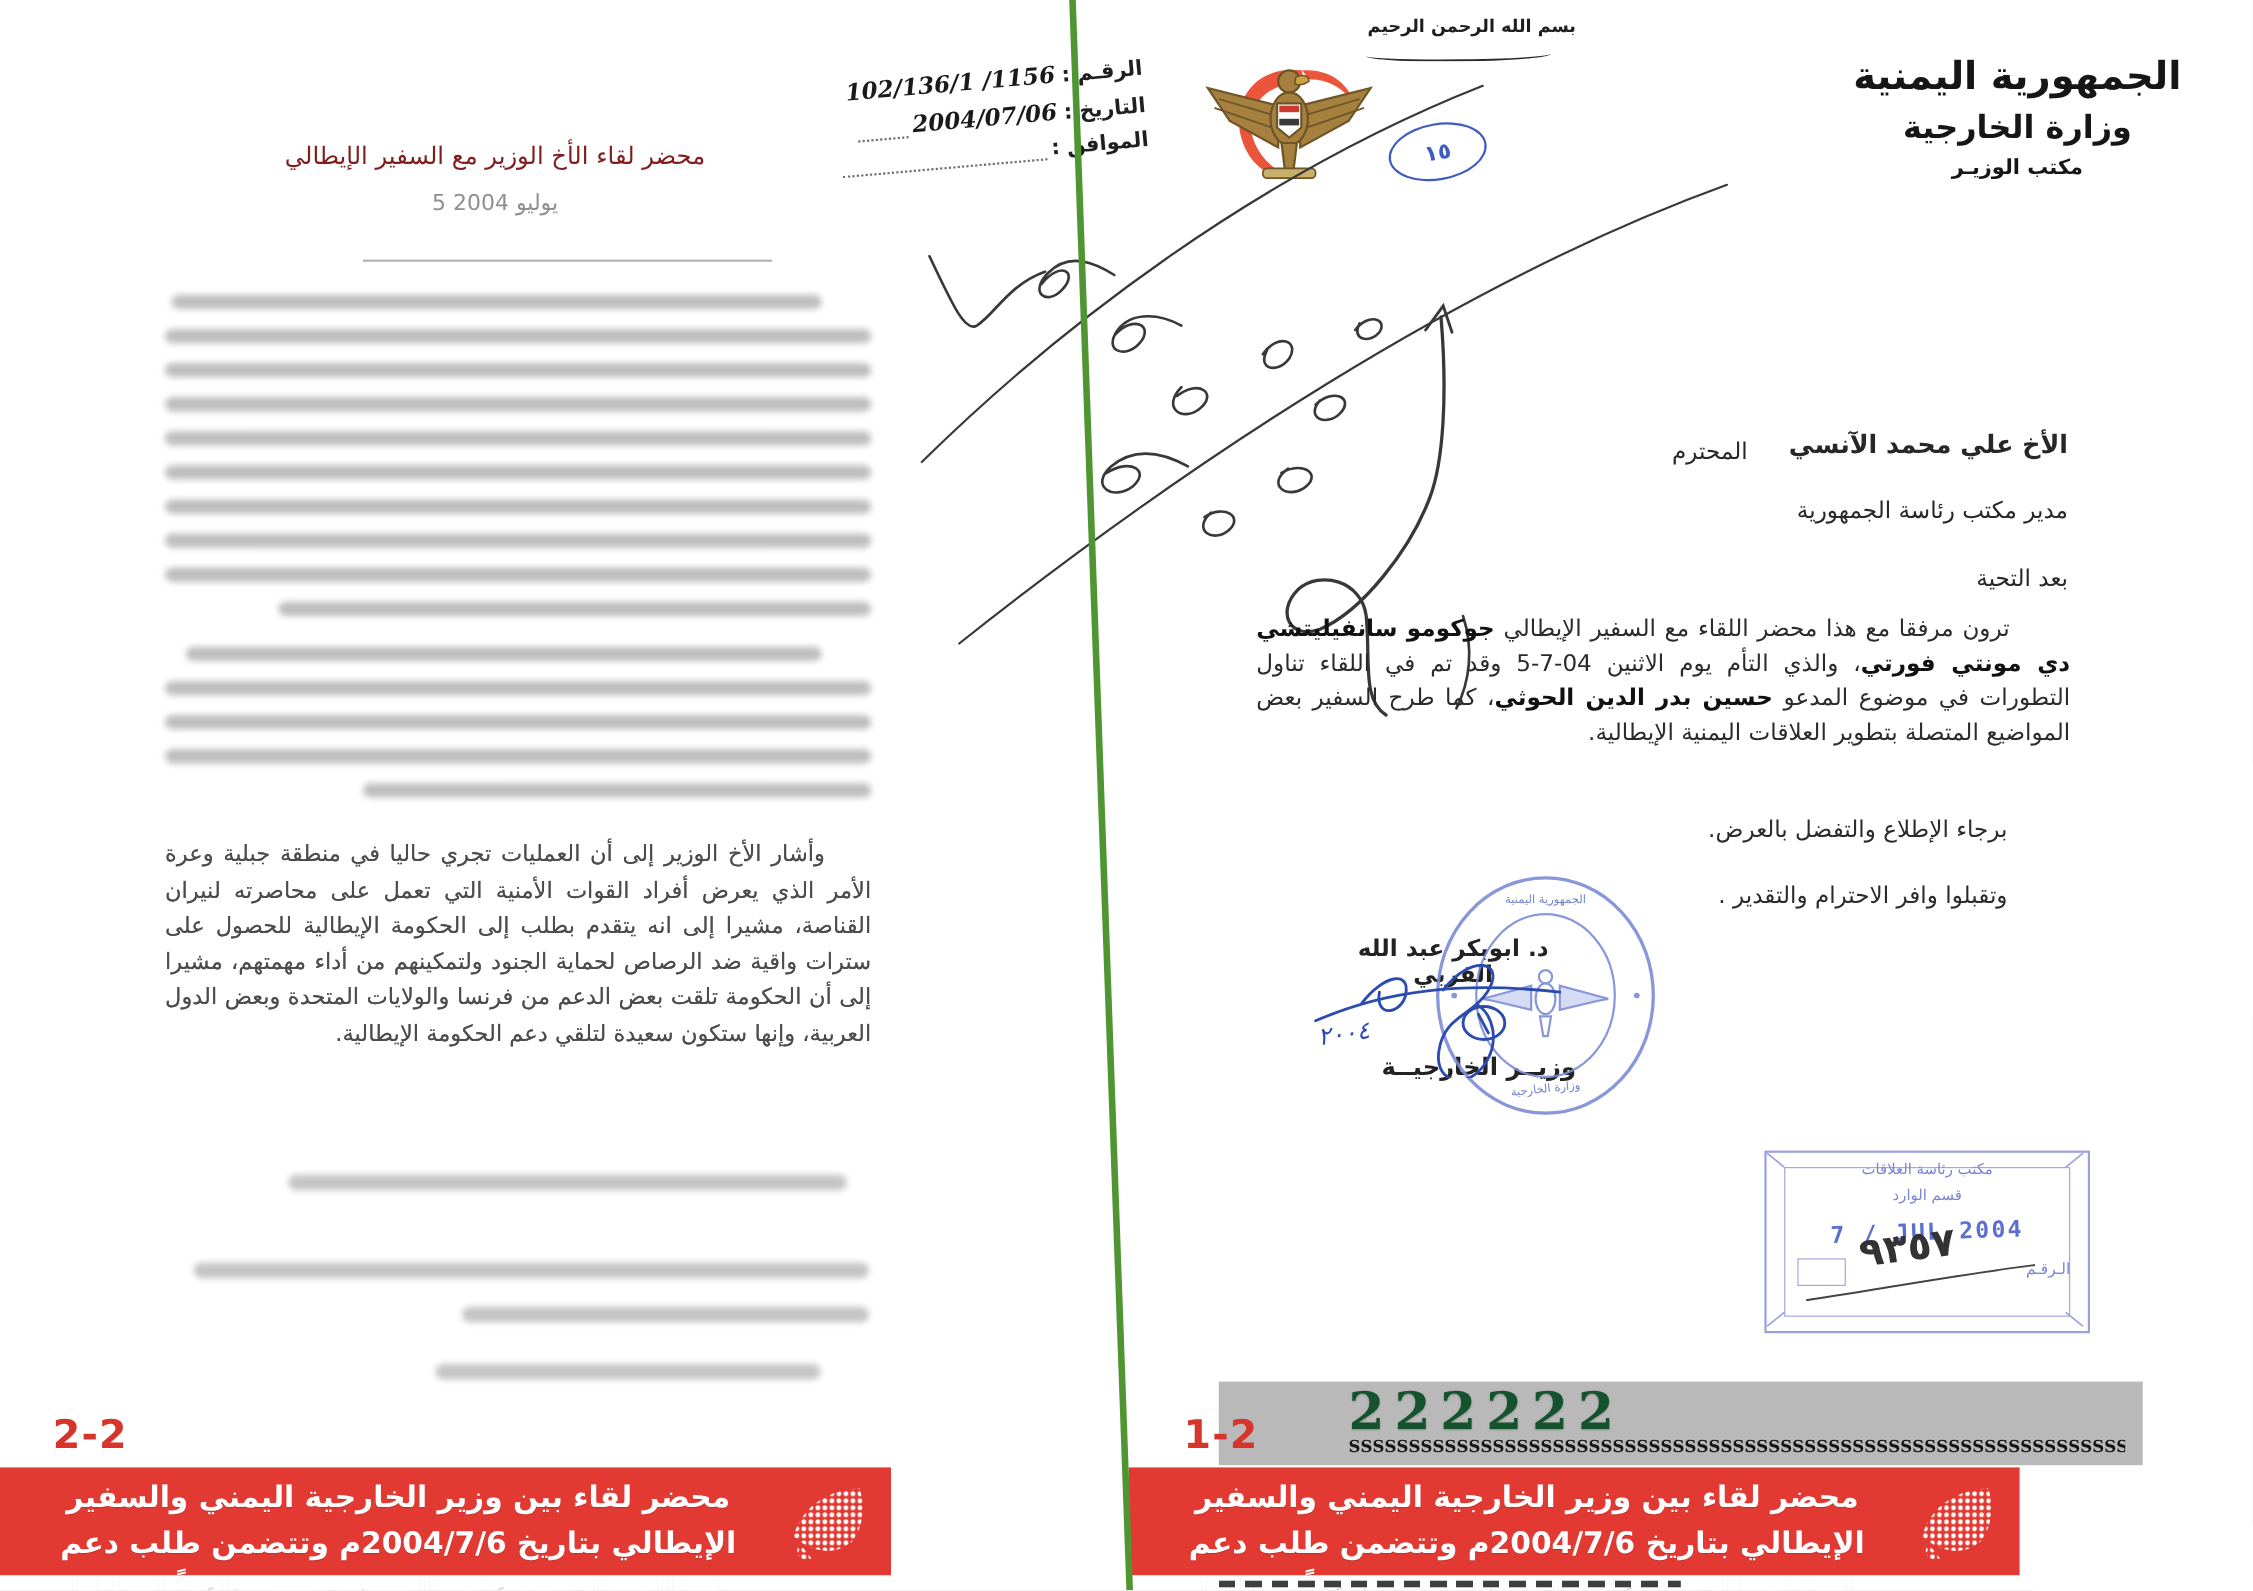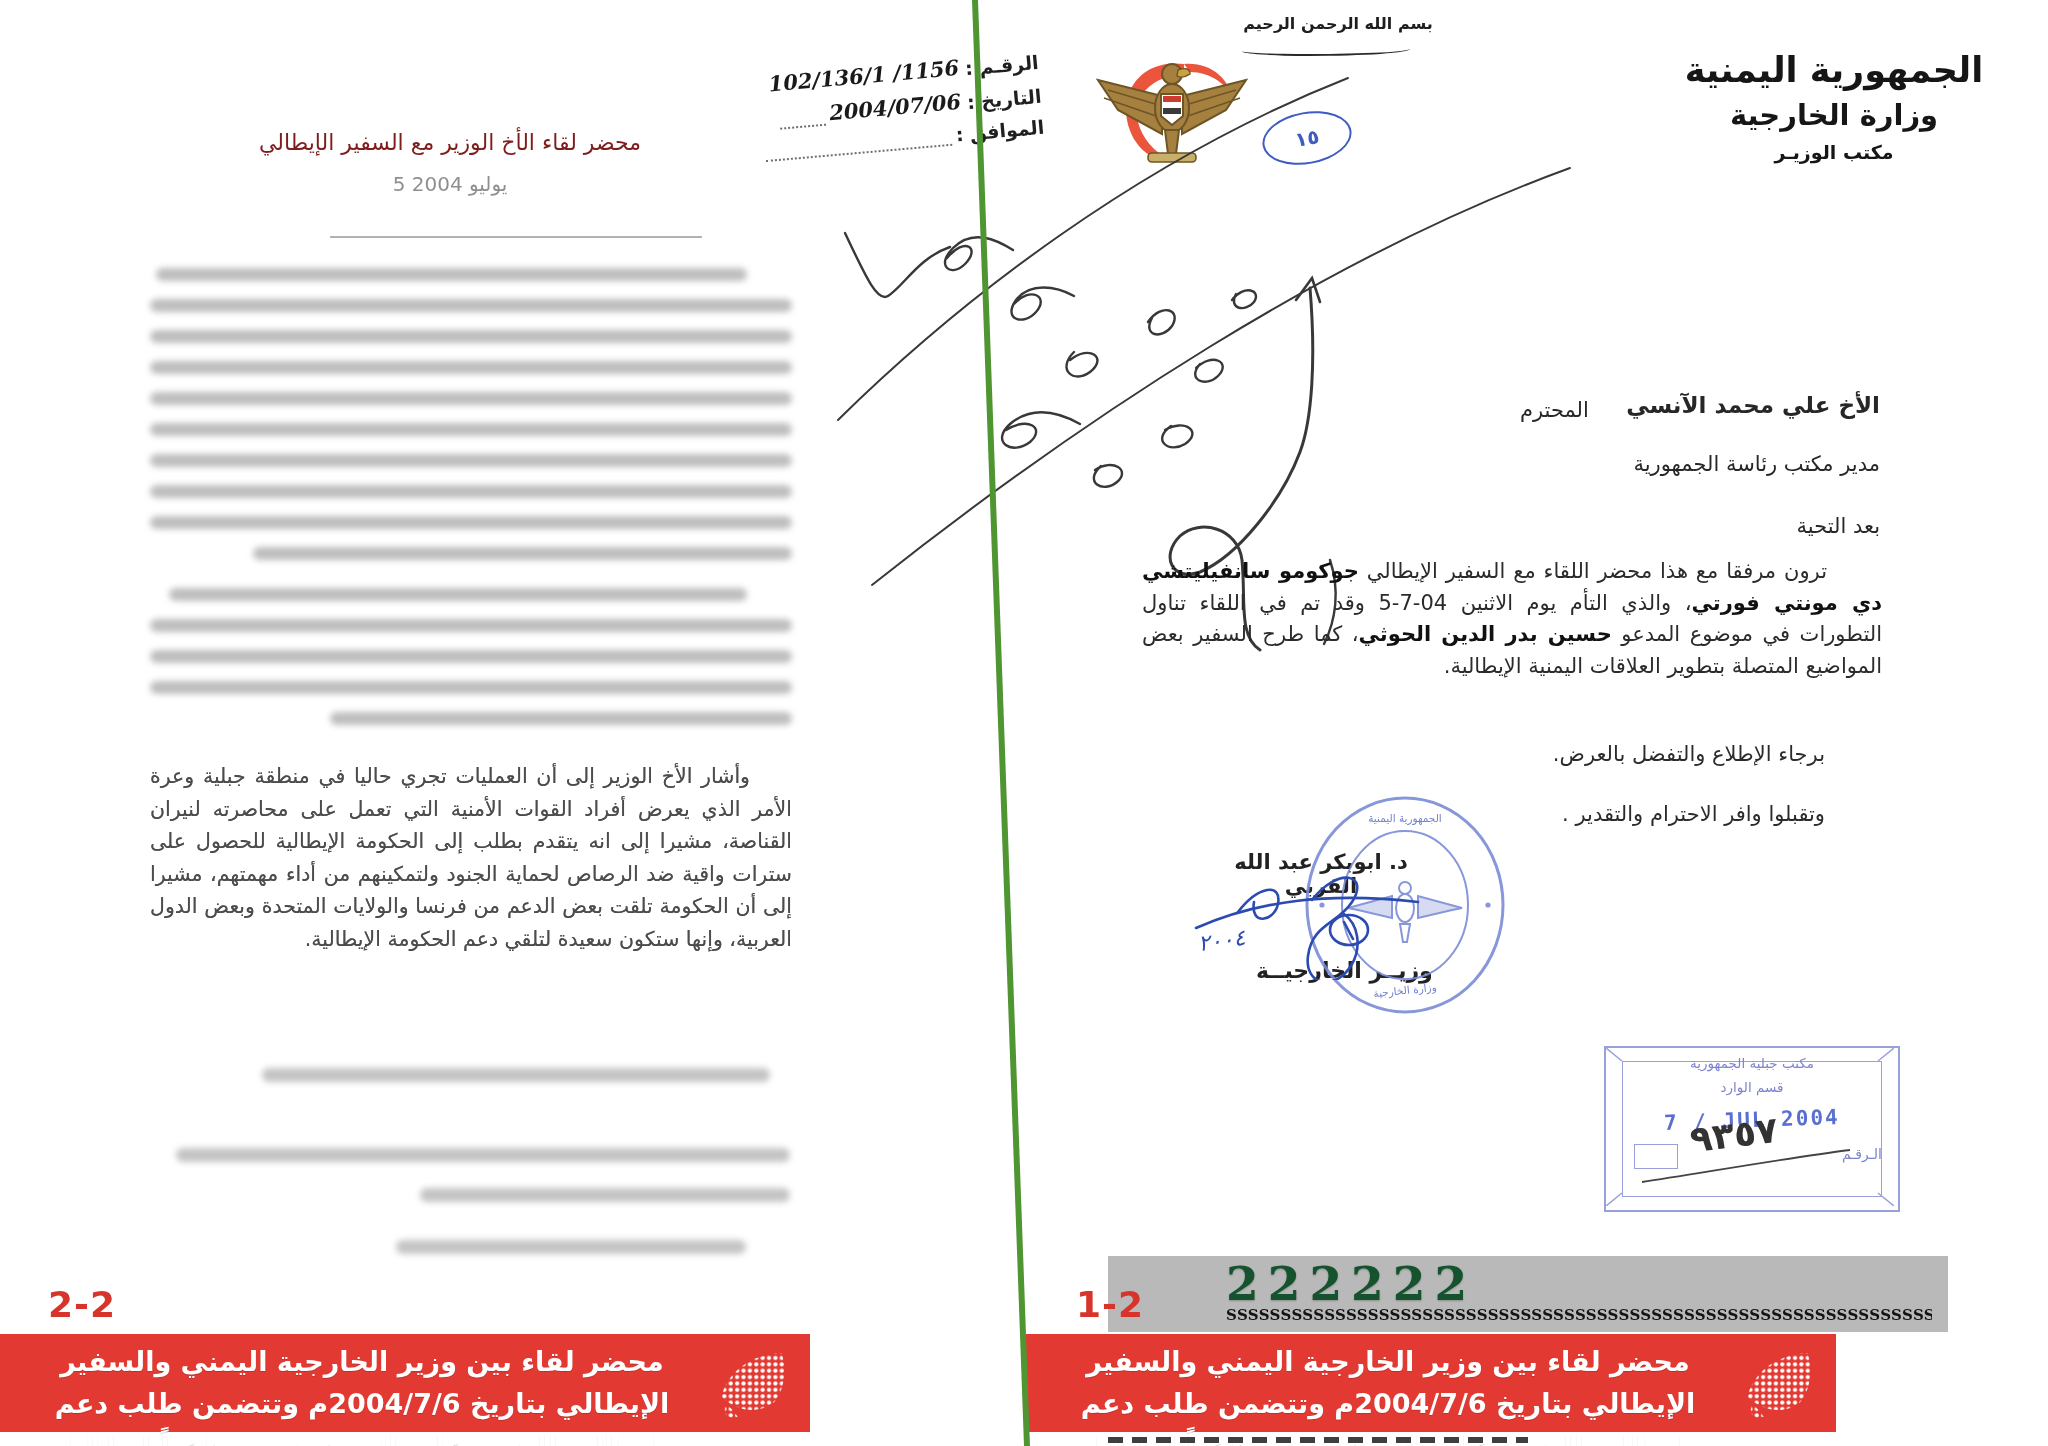--- a/index.html
+++ b/index.html
@@ -231,21 +231,21 @@
   <div class="abs rcv">
     <div class="rcv-inner"></div>
     <svg style="position:absolute;left:0;top:0;" width="288" height="158" viewBox="0 0 288 158">
       <g stroke="#9aa0dc" stroke-width="1.5">
         <line x1="0" y1="0" x2="16" y2="13"></line>
           <line x1="288" y1="0" x2="272" y2="13"></line>
         <line x1="0" y1="158" x2="16" y2="145"></line>
           <line x1="288" y1="158" x2="272" y2="145"></line>
       </g>
     </svg>
-    <div class="rcv-l1">مكتب جبلية الجمهورية</div>
+    <div class="rcv-l1">مكتب رئاسة العلاقات</div>
     <div class="rcv-l2">قسم الوارد</div>
     <div class="rcv-date">7 / JUL 2004</div>
     <div class="rcv-numlabel">الـرقـم</div>
     <div class="rcv-box"></div>
     <div class="rcv-number">٩٣٥٧</div>
     <svg style="position:absolute;left:30px;top:100px;" width="220" height="40" viewBox="0 0 220 40">
       <path d="M6,34 C60,26 150,10 214,2" stroke="#444" stroke-width="1.8" fill="none"></path>
     </svg>
   </div>
 

